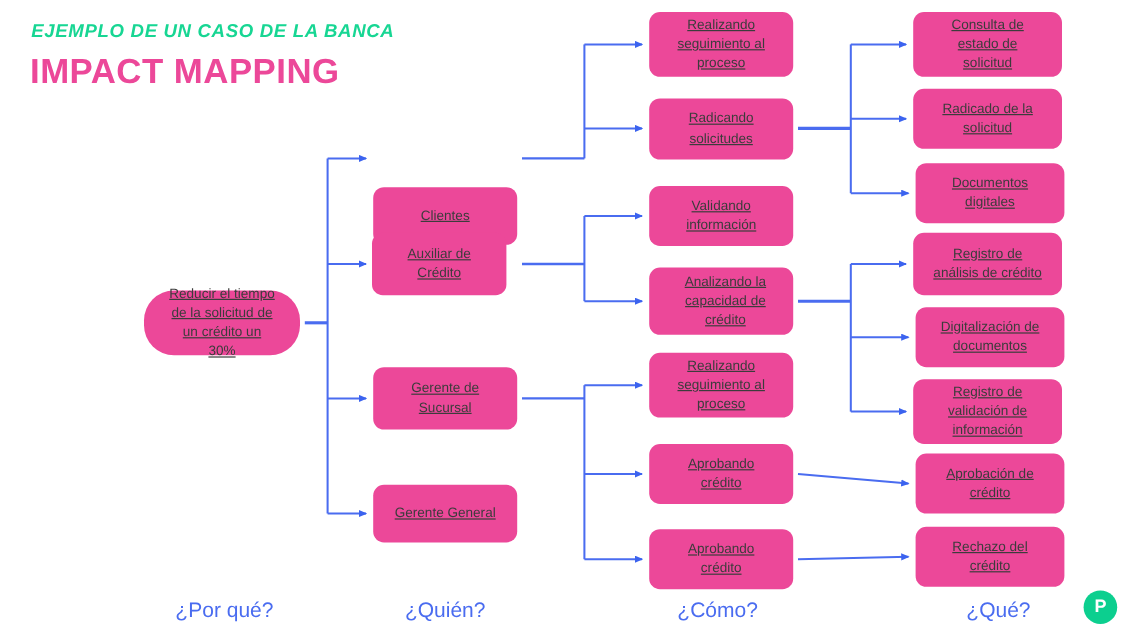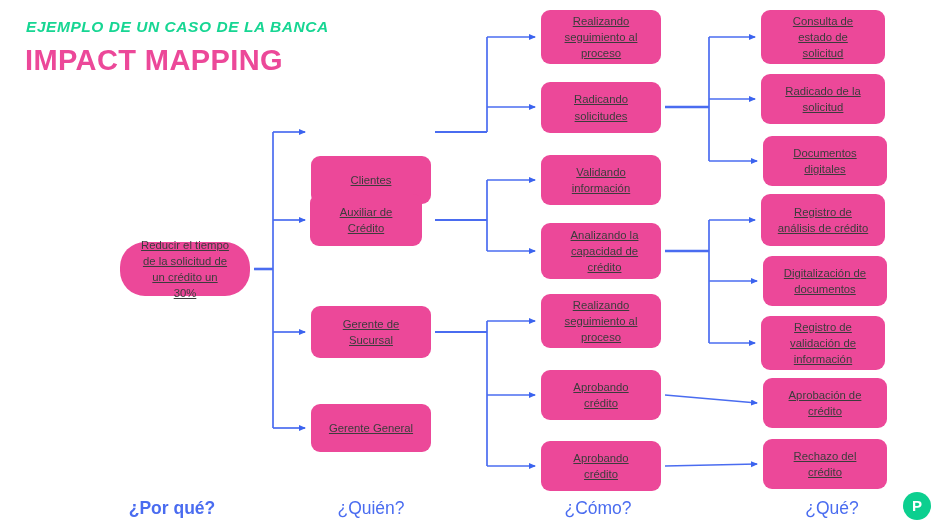--- a/index.html
+++ b/index.html
@@ -179,21 +179,21 @@
       <div class="node" style="left: 761px; top: 316px; width: 124px; height: 54px;">Registro de
 validación de
 información</div>
       <div class="node" style="left: 763px; top: 378px; width: 124px; height: 50px;">Aprobación de
 crédito</div>
       <div class="node" style="left: 763px; top: 439px; width: 124px; height: 50px;">Rechazo del
 crédito</div>
     </div>
 
   <div id="axis-layer">
-      <div class="axis-label" style="left: 172px; top: 498px; font-weight: bold;">¿Por qué?</div>
+      <div class="axis-label" style="left: 187px; top: 498px;">¿Por qué?</div>
       <div class="axis-label" style="left: 371px; top: 498px;">¿Quién?</div>
       <div class="axis-label" style="left: 598px; top: 498px;">¿Cómo?</div>
       <div class="axis-label" style="left: 832px; top: 498px;">¿Qué?</div>
     </div>
 
   <div id="logo">
     <span>P</span>
   </div>
 
 </div>

